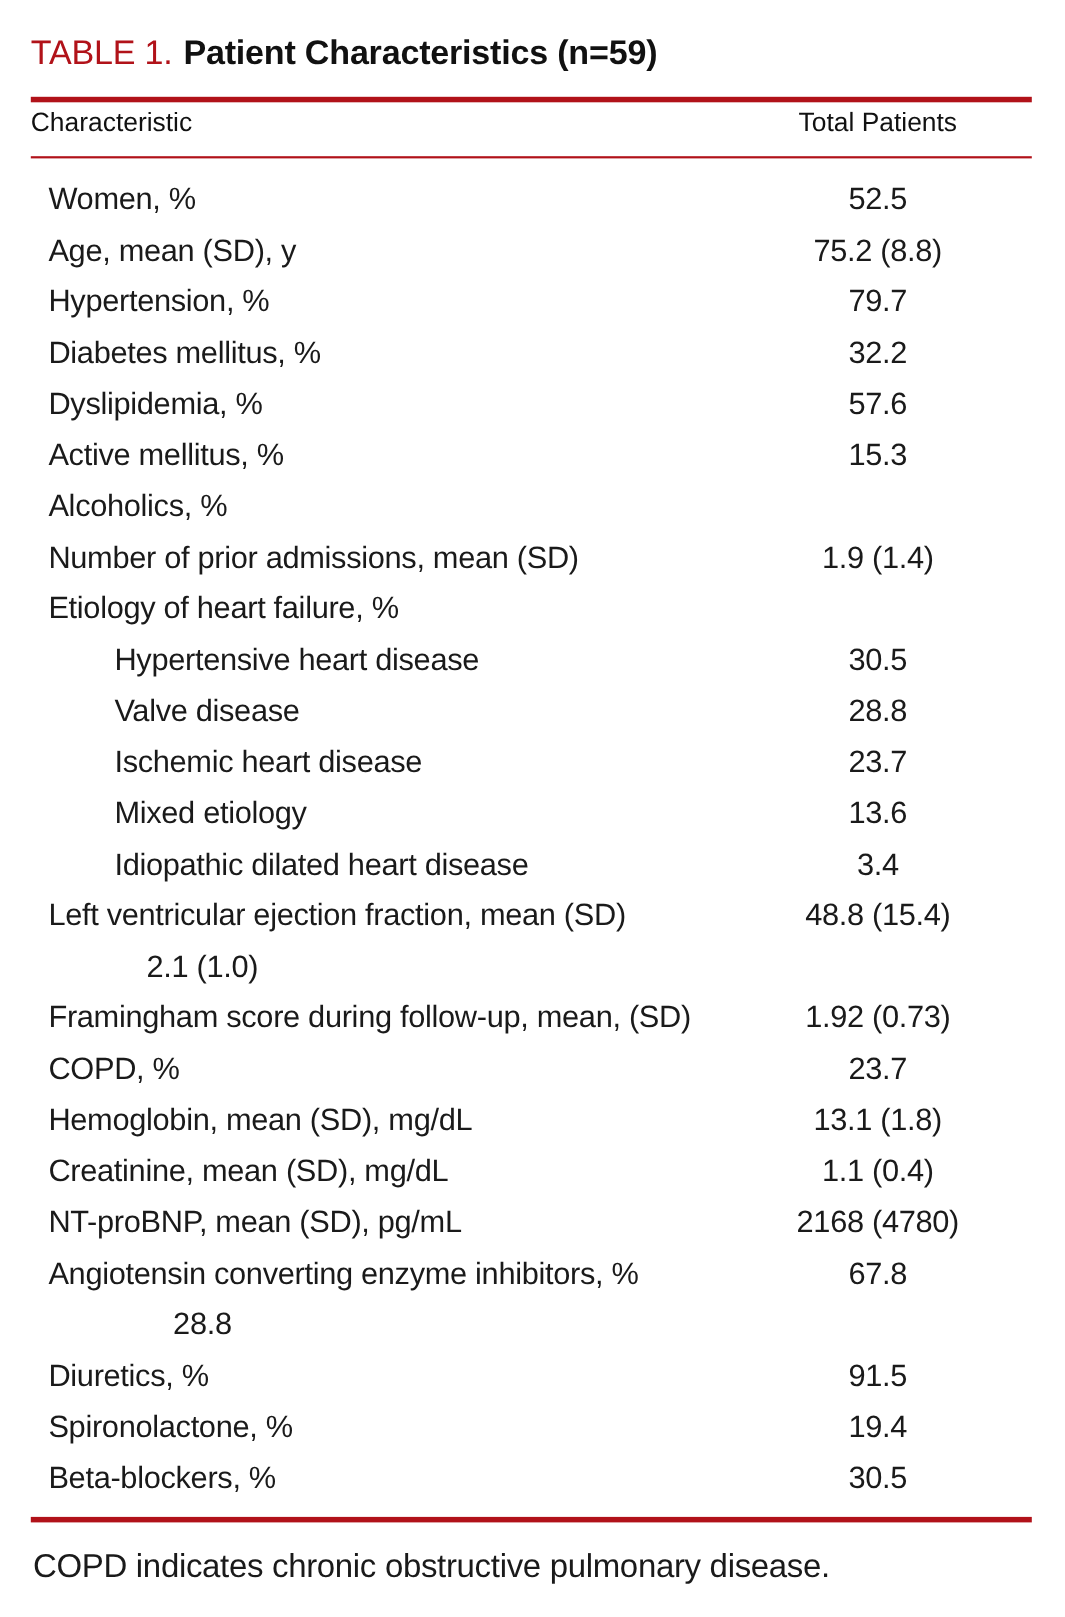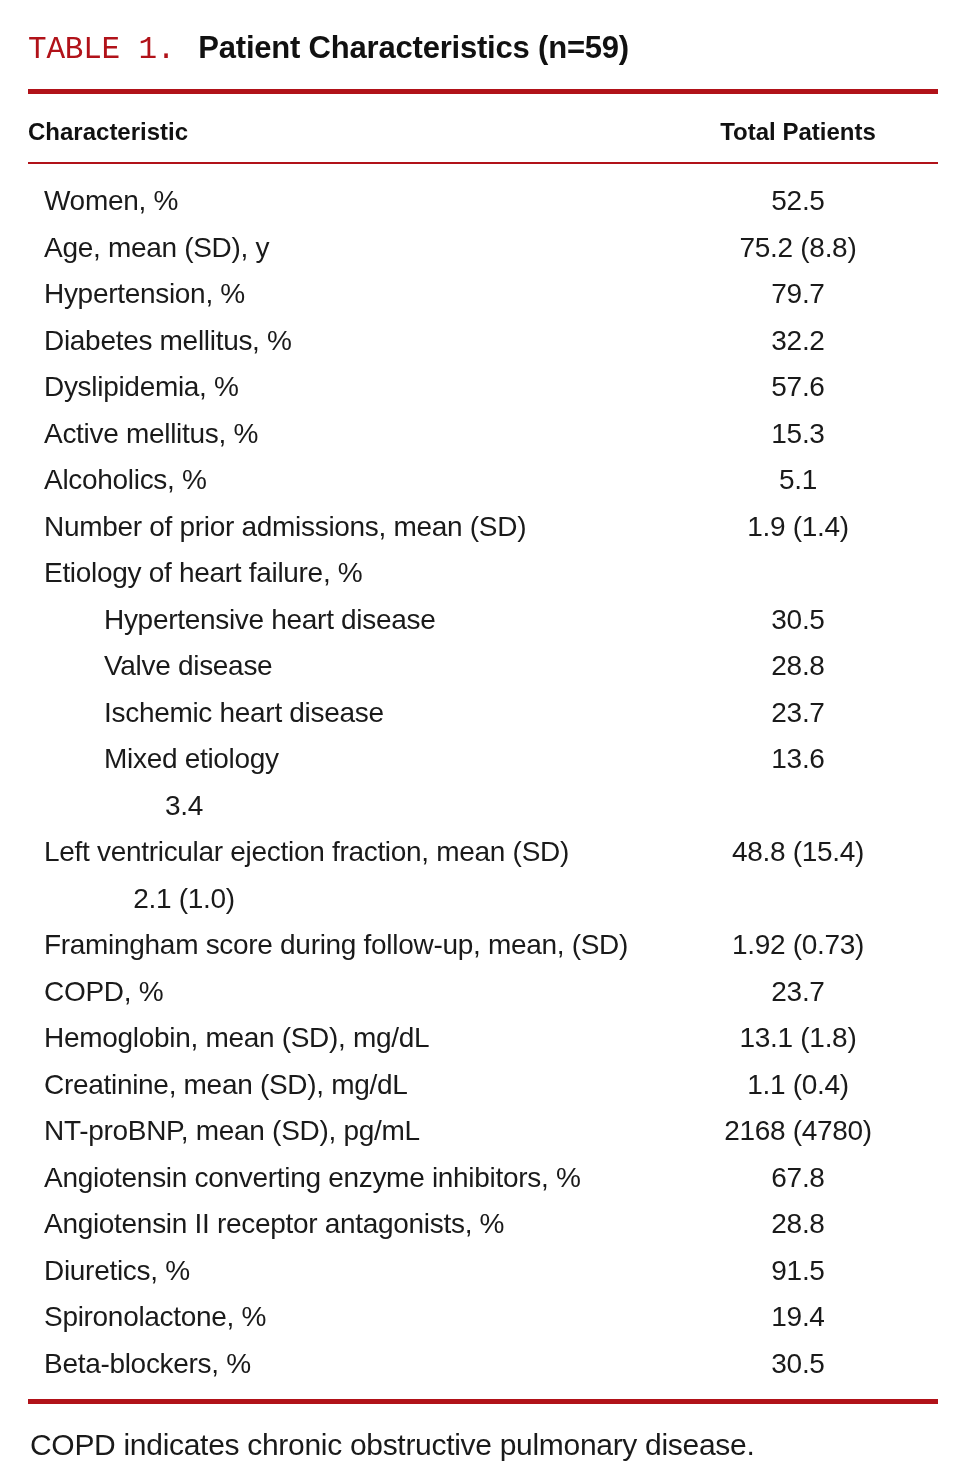--- a/index.html
+++ b/index.html
@@ -19,41 +19,40 @@
   }
 
   .title {
     font-size: 31px;
     margin-bottom: 22px;
     letter-spacing: -0.2px;
   }
   .title .title-label {
     color: var(--accent);
     font-weight: 400;
-    margin-right: 23px;
-    font-family: Liberation Mono, monospace;
+    margin-right: 10px;
   }
   .title .title-text {
     color: #111111;
     font-weight: 700;
   }
 
   .rule {
     width: 100%;
     background: var(--accent);
   }
   .rule.thick { height: 5px; }
   .rule.thin  { height: 2px; }
 
   .header-row {
     display: flex;
     align-items: flex-start;
     justify-content: space-between;
-    padding: 24px 0 16px 0;
-    font-weight: 700;
+    padding: 5px 0 16px 0;
+    font-weight: 400;
     font-size: 24px;
     color: #111111;
   }
   .header-row .col-total {
     width: 280px;
     text-align: center;
   }
 
   .table-body {
     padding: 14px 0 12px 0;
@@ -127,21 +126,20 @@
       <div class="row">
         <span class="label">Dyslipidemia, %</span>
         <span class="value">57.6</span>
       </div>
       <div class="row">
         <span class="label">Active mellitus, %</span>
         <span class="value">15.3</span>
       </div>
       <div class="row">
         <span class="label">Alcoholics, %</span>
-        <span class="value">5.1</span>
       </div>
       <div class="row">
         <span class="label">Number of prior admissions, mean (SD)</span>
         <span class="value">1.9 (1.4)</span>
       </div>
       <div class="row">
         <span class="label">Etiology of heart failure, %</span>
         <span class="value"></span>
       </div>
       <div class="row indent">
@@ -154,20 +152,21 @@
       </div>
       <div class="row indent">
         <span class="label">Ischemic heart disease</span>
         <span class="value">23.7</span>
       </div>
       <div class="row indent">
         <span class="label">Mixed etiology</span>
         <span class="value">13.6</span>
       </div>
       <div class="row indent">
+        <span class="label">Idiopathic dilated heart disease</span>
         <span class="value">3.4</span>
       </div>
       <div class="row">
         <span class="label">Left ventricular ejection fraction, mean (SD)</span>
         <span class="value">48.8 (15.4)</span>
       </div>
       <div class="row">
         <span class="value">2.1 (1.0)</span>
       </div>
       <div class="row">
@@ -188,21 +187,20 @@
       </div>
       <div class="row">
         <span class="label">NT-proBNP, mean (SD), pg/mL</span>
         <span class="value">2168 (4780)</span>
       </div>
       <div class="row">
         <span class="label">Angiotensin converting enzyme inhibitors, %</span>
         <span class="value">67.8</span>
       </div>
       <div class="row">
-        <span class="label">Angiotensin II receptor antagonists, %</span>
         <span class="value">28.8</span>
       </div>
       <div class="row">
         <span class="label">Diuretics, %</span>
         <span class="value">91.5</span>
       </div>
       <div class="row">
         <span class="label">Spironolactone, %</span>
         <span class="value">19.4</span>
       </div>

